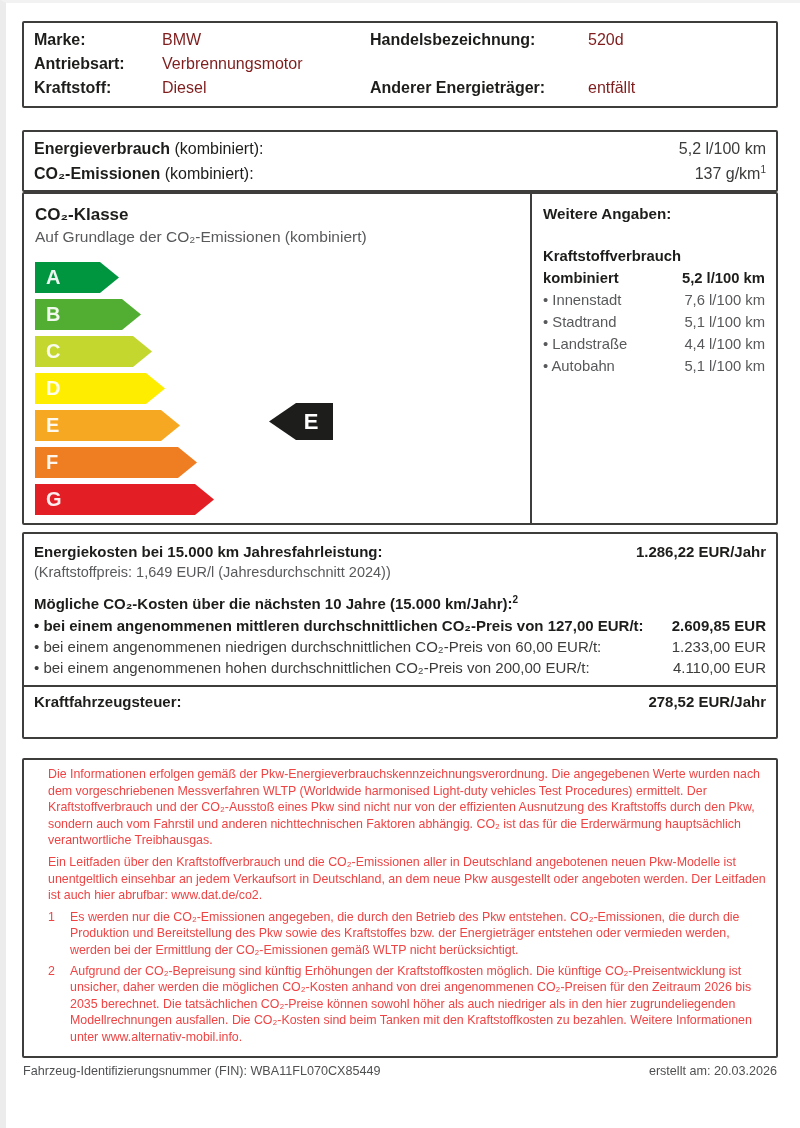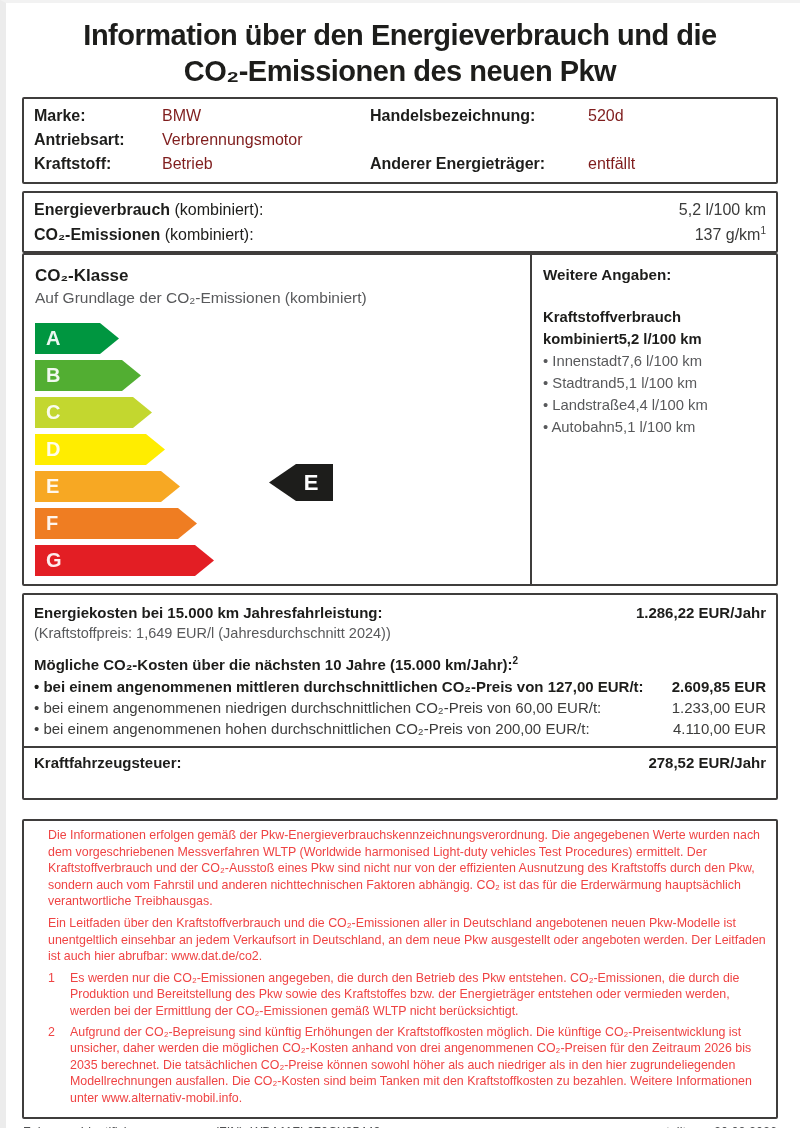--- a/index.html
+++ b/index.html
@@ -19,21 +19,21 @@
   .title { text-align: center; font-weight: bold; font-size: 29px; line-height: 36px; letter-spacing: -0.5px; margin-top: 4px; }
   .box { border: 2px solid #3f3d3c; border-radius: 2px; background: #fff; }
   .gray { color: #7f1d1d; }
 
   
   .info-box { margin-top: 8px; padding: 5px 10px 6px 10px; font-size: 16px; line-height: 24px; }
   .info-grid { display: grid; grid-template-columns: 128px 208px 218px 1fr; }
   .info-grid .lbl { font-weight: bold; }
 
   
-  .cons-box { margin-top: 7px; padding: 4px 10px 4px 10px; font-size: 16px; line-height: 25px; }
+  .cons-box { margin-top: 22px; padding: 4px 10px 4px 10px; font-size: 16px; line-height: 25px; }
   .cons-row { display: flex; justify-content: space-between; }
   .cons-row .lbl b { font-weight: bold; }
   .cons-row .val { color: #3c3c3b; }
   sup.fn { font-size: 10px; vertical-align: super; line-height: 0; }
 
   
   .class-box { display: flex; height: 333px; }
   .class-left { flex: 1; padding: 9px 12px 10px 11px; position: relative; }
   .class-heading { font-weight: bold; font-size: 17px; line-height: 23px; }
   .class-sub { font-size: 15.5px; line-height: 22px; color: #58595b; }
@@ -49,21 +49,21 @@
     position: absolute; left: 234px; top: 141px;
     width: 64px; height: 37px; background: #1d1d1b;
     clip-path: polygon(0 50%, 27px 0, 100% 0, 100% 100%, 27px 100%);
     color: #fff; font-weight: bold; font-size: 22px; line-height: 37px;
     text-align: center; padding-left: 20px;
   }
   .class-right { width: 246px; border-left: 2px solid #3f3d3c; padding: 9px 11px 8px 11px; font-size: 14.8px; }
   .wa-heading { font-weight: bold; font-size: 15.2px; line-height: 21px; }
   .wa-block { margin-top: 22px; }
   .wa-bold { font-weight: bold; line-height: 21px; }
-  .wa-row { display: flex; line-height: 22px; }
+  .wa-row { display: flex; justify-content: space-between; line-height: 22px; }
   .wa-row.head { font-weight: bold; }
   .wa-row .bullet { color: #58595b; }
   .wa-row .bullet::before { content: "•  "; }
   .wa-row .v { color: #58595b; }
 
   
   .costs-box { margin-top: 7px; padding: 7px 10px 24px 10px; font-size: 15px; }
   .cost-row { display: flex; justify-content: space-between; line-height: 22px; }
   .cost-row.bold, .bold { font-weight: bold; }
   .cost-note { color: #58595b; font-size: 14.5px; line-height: 19px; }
@@ -81,39 +81,35 @@
   .footnote .num { width: 22px; flex: none; }
   .footnote .txt { flex: 1; }
 
   .footer { display: flex; justify-content: space-between; margin-top: 6px; font-size: 12.6px; color: #4f5052; padding: 0 1px; }
 </style>
 </head>
 <body>
 
 <div class="page">
 
-  <div class="title">
-    <div>Information über den Energieverbrauch und die</div>
-    <div>CO₂-Emissionen des neuen Pkw</div>
-  </div>
 
   <div class="box info-box">
     <div class="info-grid">
       <span class="lbl">Marke:</span>
       <span class="gray">BMW</span>
       <span class="lbl">Handelsbezeichnung:</span>
       <span class="gray">520d</span>
 
       <span class="lbl">Antriebsart:</span>
       <span class="gray">Verbrennungsmotor</span>
       <span></span>
         <span></span>
 
       <span class="lbl">Kraftstoff:</span>
-      <span class="gray">Betrieb</span>
+      <span class="gray">Diesel</span>
       <span class="lbl">Anderer Energieträger:</span>
       <span class="gray">entfällt</span>
     </div>
   </div>
 
   <div class="box cons-box">
     <div class="cons-row">
       <span class="lbl"><b>Energieverbrauch</b><span> (kombiniert):</span></span>
       <span class="val">5,2 l/100 km</span>
     </div>

